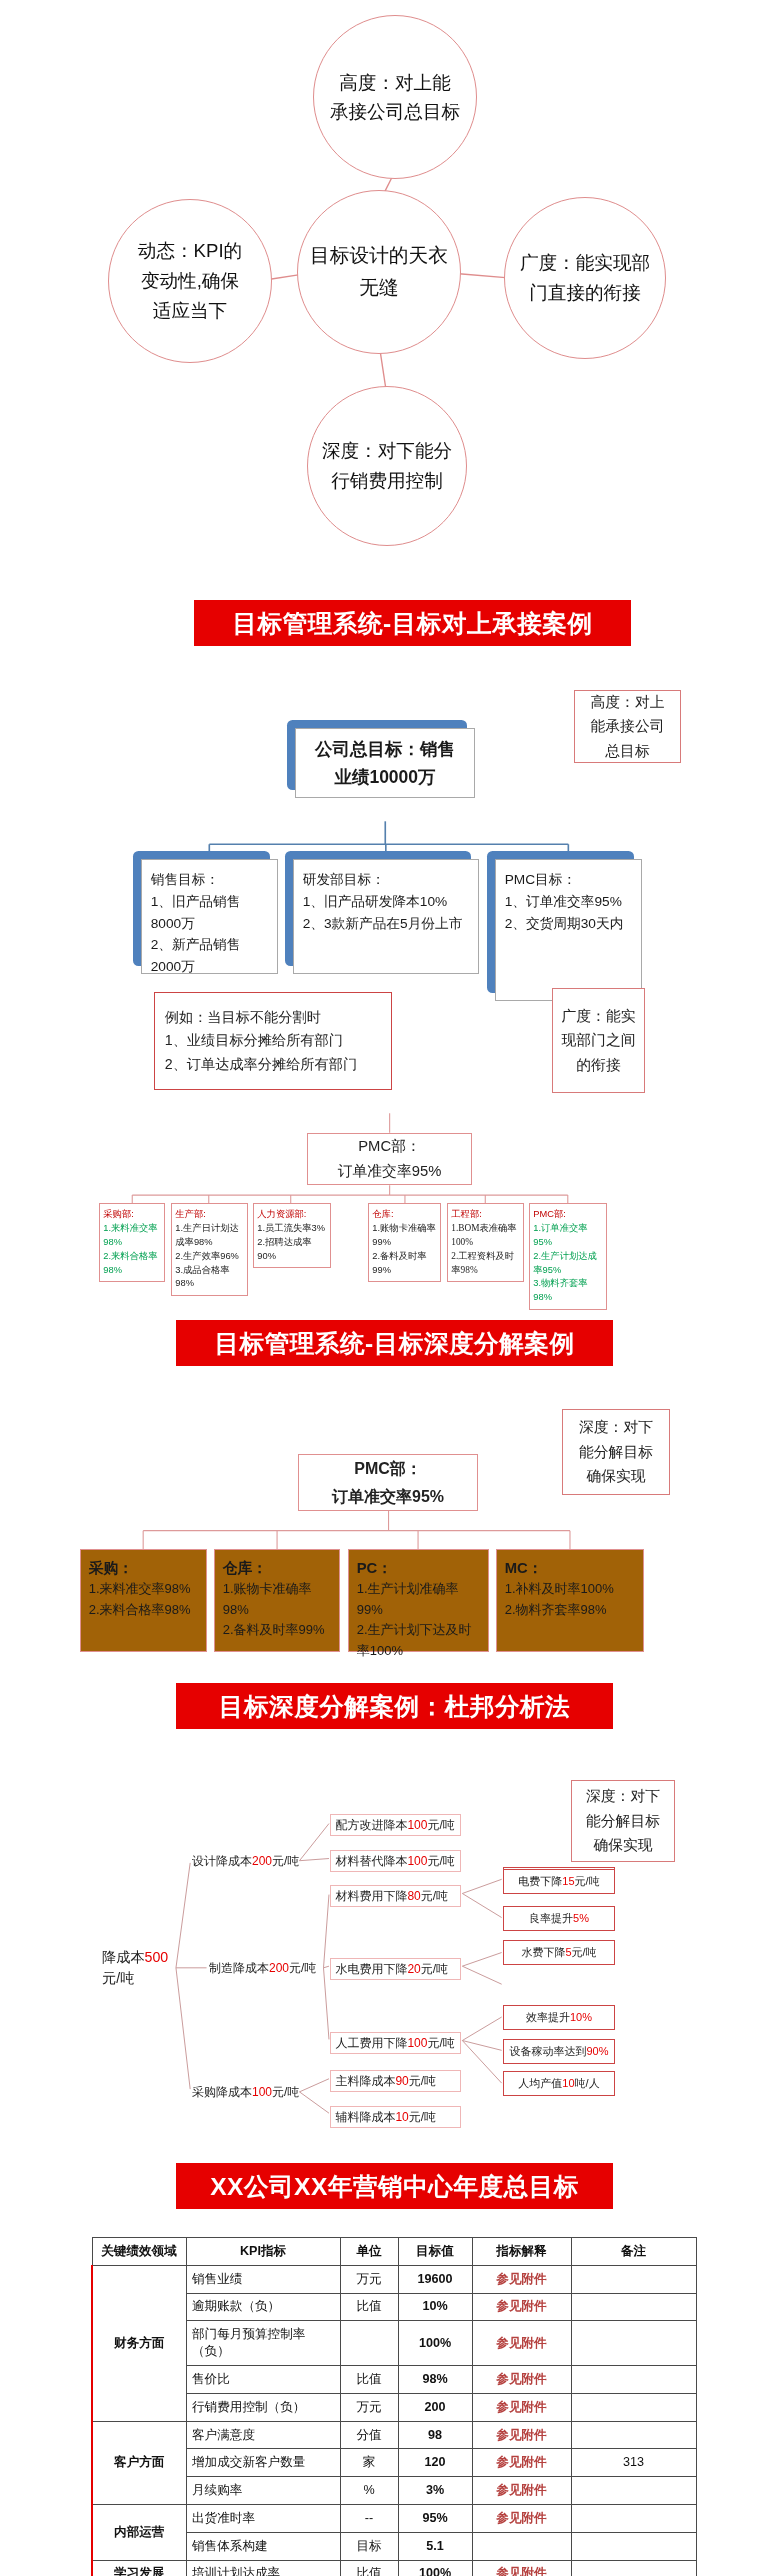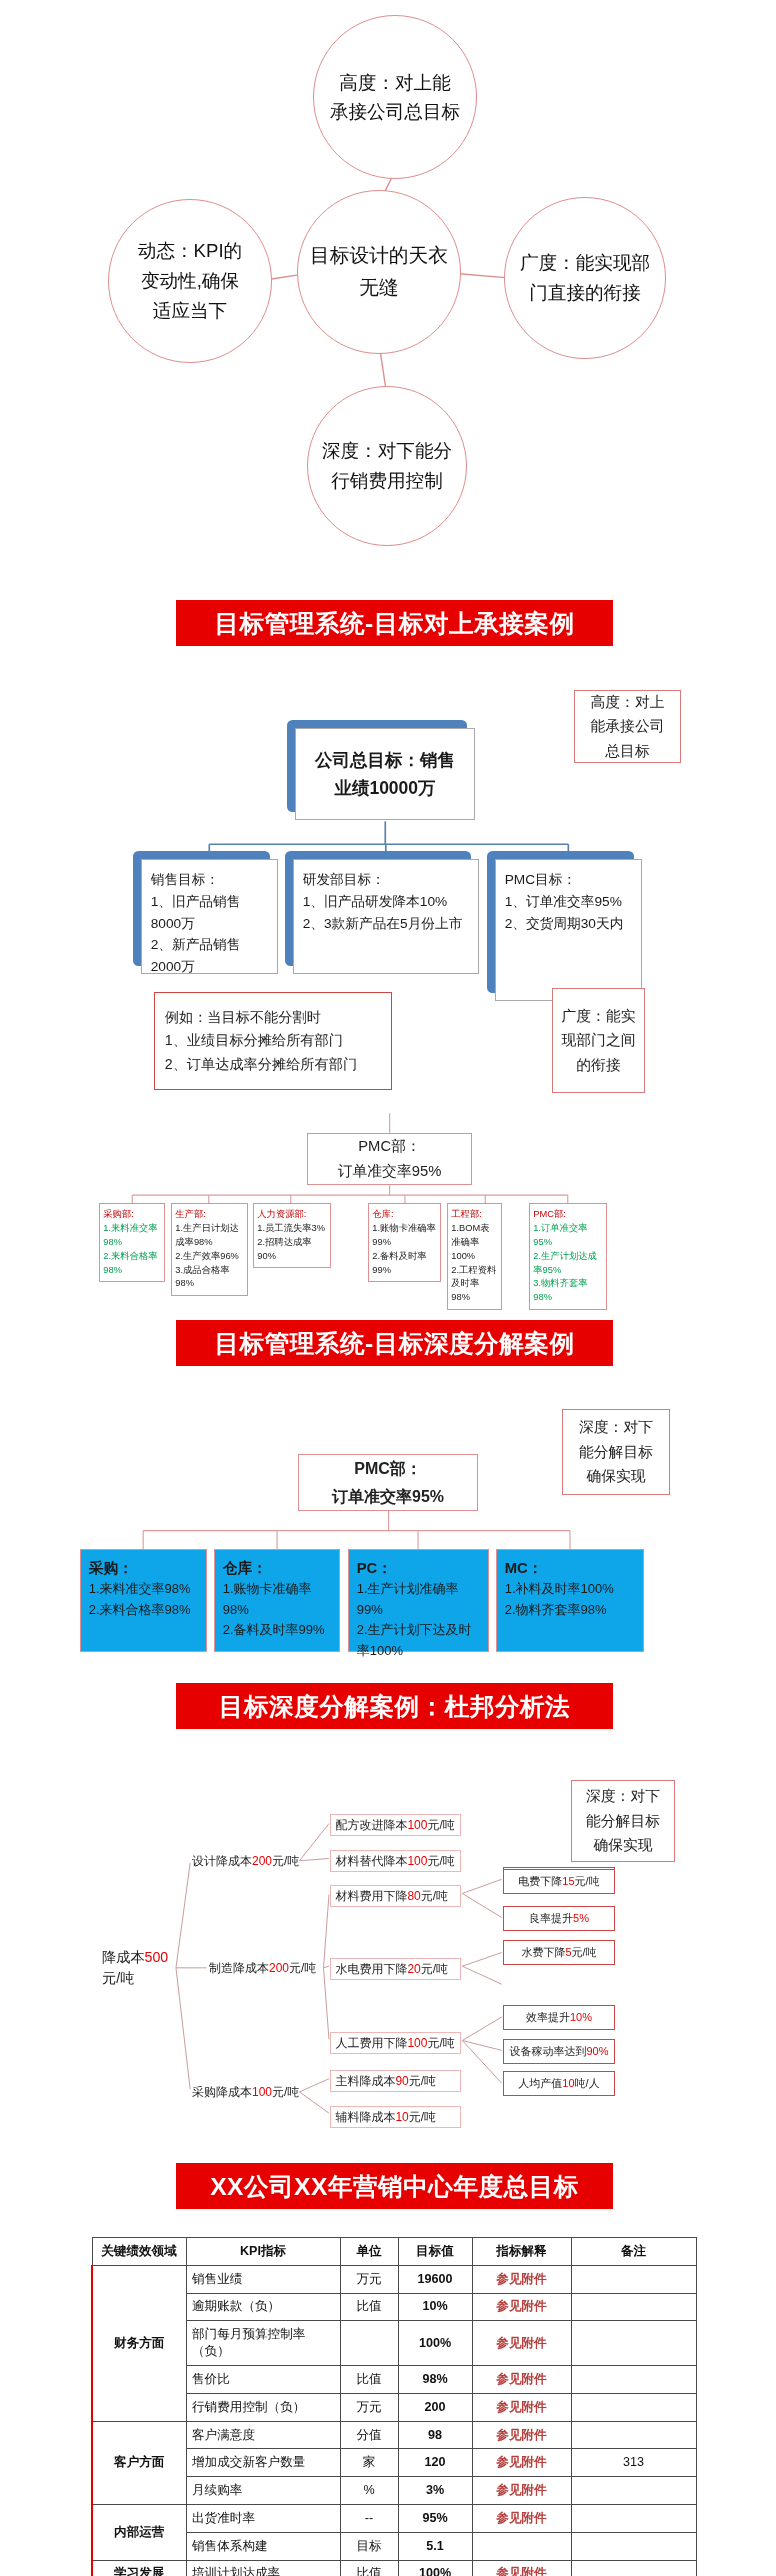--- a/index.html
+++ b/index.html
@@ -41,21 +41,21 @@
   .pmcbox { position:absolute; border:1.1px solid #e09090; background:#fff;
             display:flex; align-items:center; justify-content:center; text-align:center;
             font-size:14.8px; line-height:1.7; color:#222; }
   .pmcbox.bold { font-weight:bold; font-size:16px; }
 
   .minibox { position:absolute; border:1.1px solid #e09090; background:#fff;
              font-size:9.3px; line-height:1.5; padding:3.8px 3.3px; color:#222; }
   .minibox .t { color:#c00000; }
   .minibox.green .items { color:#00a050; }
 
-  .dbox { position:absolute; border:1.1px solid #e09090; background:#0ea5e9; padding:6.6px 7.7px; }
+  .dbox { position:absolute; border:1.1px solid #e09090; background:#a16207; padding:6.6px 7.7px; }
   .dbox .t { font-weight:bold; font-size:14.8px; line-height:1.5; }
   .dbox .items { font-size:13px; line-height:1.6; }
 
   
   .node { position:absolute; font-size:12px; color:#222; white-space:nowrap; }
   .node .num { color:#e60000; }
   .rootnode { position:absolute; width:77px; font-size:14.2px; line-height:1.5; color:#222; }
   .rootnode .num { color:#e60000; }
   .l3node { position:absolute; width:131px; border:0.5px solid #efb6b6; background:#fff;
             font-size:12px; padding:1.6px 4.4px; white-space:nowrap; color:#222; }
@@ -154,27 +154,27 @@
   </div>
   <div class="circle" style="left:504px;top:197px;width:162px;height:162px;">
     <span class="preline">广度：能实现部
 门直接的衔接</span>
   </div>
   <div class="circle" style="left:307px;top:386px;width:160px;height:160px;">
     <span class="preline">深度：对下能分
 行销费用控制</span>
   </div>
 
-  <div class="banner" style="top:600px;">目标管理系统-目标对上承接案例</div>
+  <div class="banner" style="top:600px;margin-left:18px;">目标管理系统-目标对上承接案例</div>
 
   <div class="tagbox preline" style="left:574px;top:690px;width:107px;height:73px;">高度：对上
 能承接公司
 总目标</div>
 
-  <div class="shadowbox" style="left:295px;top:728px;width:180px;height:92px;">
+  <div class="shadowbox" style="left:295px;top:728px;width:180px;height:70px;">
     <div class="inner center">
       <span class="preline">公司总目标：销售
 业绩10000万</span>
     </div>
   </div>
 
   <div class="shadowbox" style="left:141px;top:859px;width:137px;height:115px;">
     <div class="inner pad preline">销售目标：
 1、旧产品销售8000万
 2、新产品销售2000万</div>
@@ -216,21 +216,21 @@
   <div class="minibox" style="left:253px;top:1203px;width:78px;">
     <div class="t">人力资源部:</div>
     <div class="items preline">1.员工流失率3%
 2.招聘达成率90%</div>
   </div>
   <div class="minibox" style="left:368px;top:1203px;width:73px;">
     <div class="t">仓库:</div>
     <div class="items preline">1.账物卡准确率99%
 2.备料及时率99%</div>
   </div>
-  <div class="minibox" style="left:447px;top:1203px;width:55px;">
+  <div class="minibox" style="left:447px;top:1203px;width:77px;font-family:Liberation Serif, serif;">
     <div class="t">工程部:</div>
     <div class="items preline">1.BOM表准确率100%
 2.工程资料及时率98%</div>
   </div>
   <div class="minibox green" style="left:529px;top:1203px;width:78px;">
     <div class="t">PMC部:</div>
     <div class="items preline">1.订单准交率95%
 2.生产计划达成率95%
 3.物料齐套率98%</div>
   </div>

